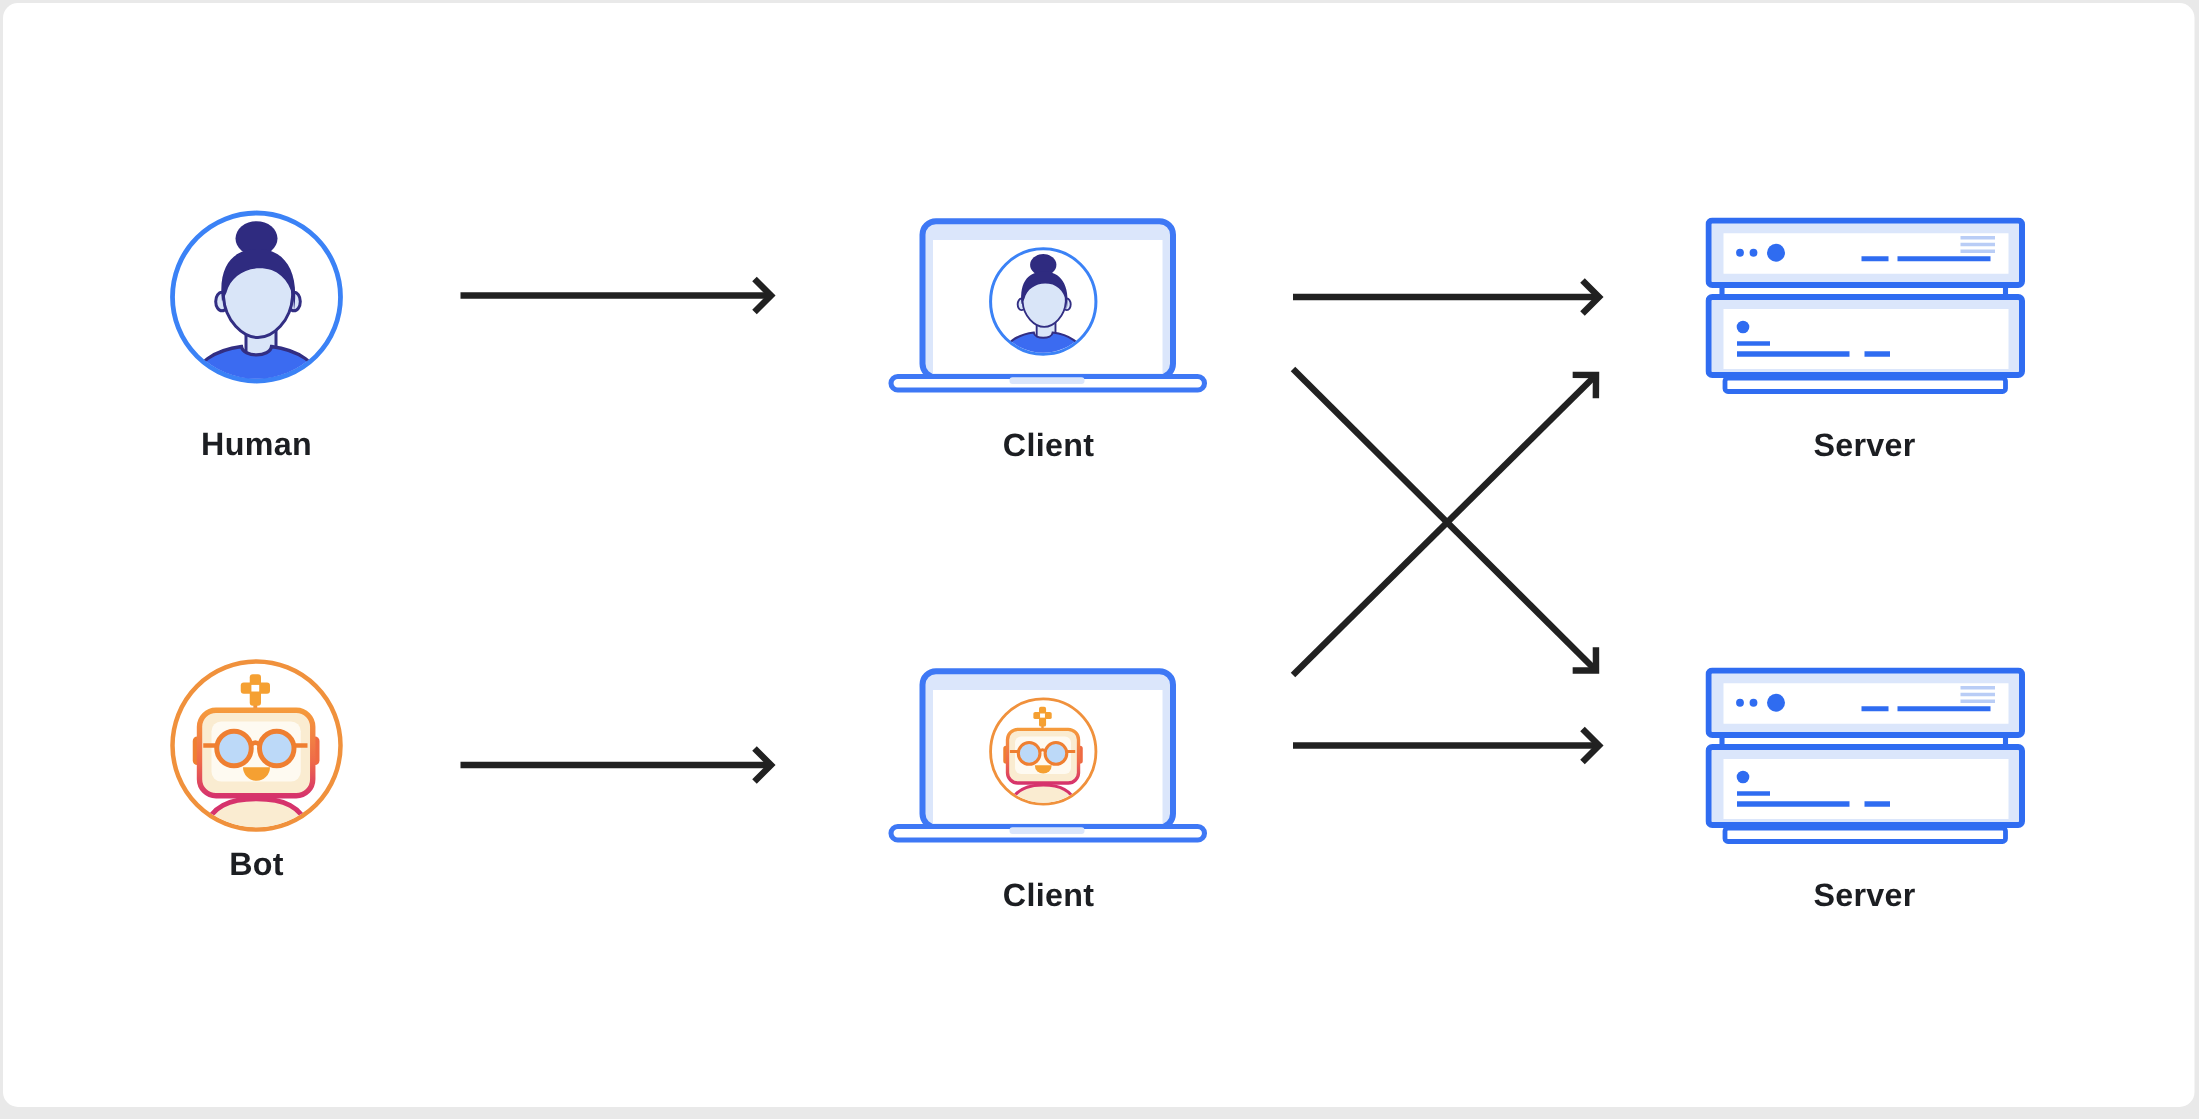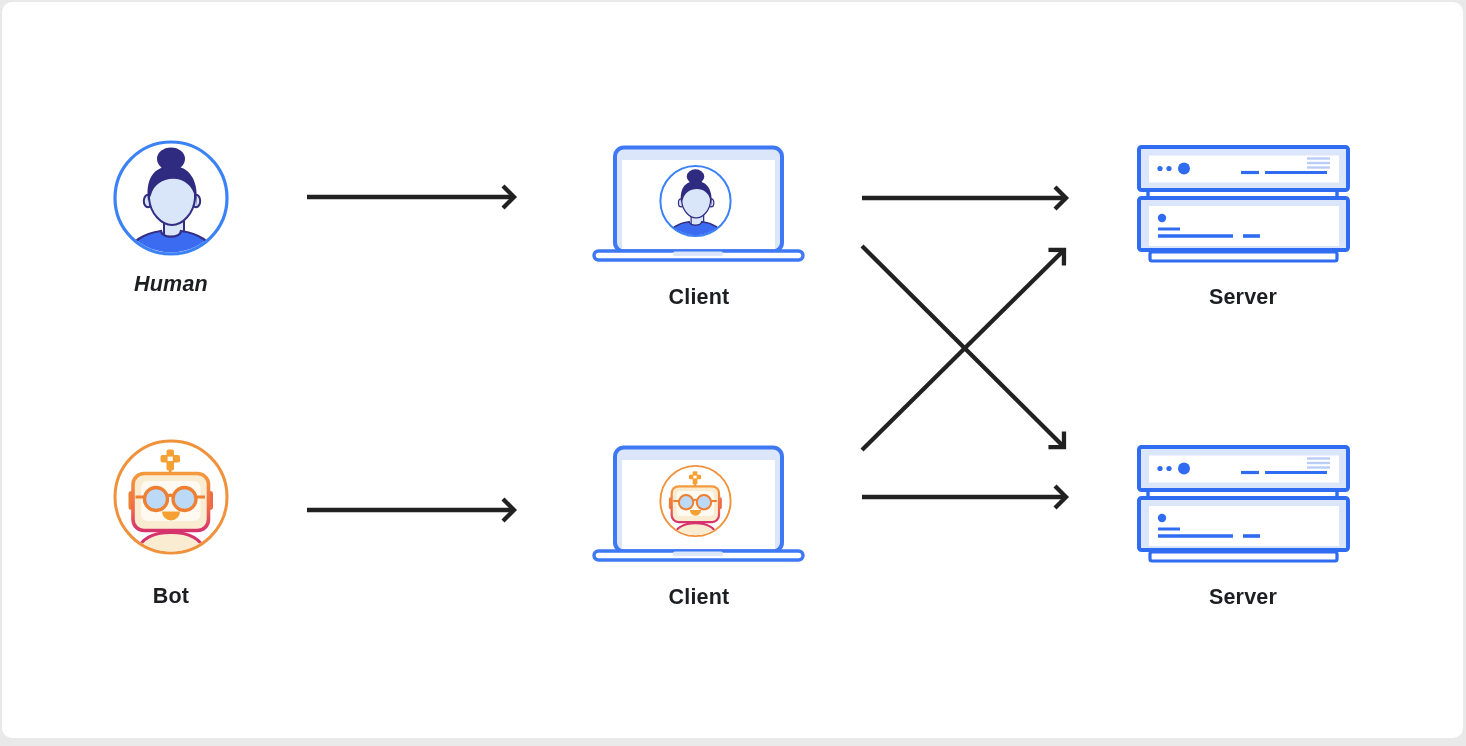--- a/index.html
+++ b/index.html
@@ -20,22 +20,22 @@
     line-height:24px;
   }
   
   #icon-human  {left:112px;top:139px;width:118px;height:118px;}
   #icon-bot    {left:112px;top:438px;width:118px;height:118px;}
   #icon-client-top    {left:592px;top:145px;width:213px;height:117px;}
   #icon-client-bottom {left:592px;top:445px;width:213px;height:117px;}
   #icon-server-top    {left:1137px;top:145px;width:213px;height:118px;}
   #icon-server-bottom {left:1137px;top:445px;width:213px;height:118px;}
   
-  #label-human        {left:91px;top:272px;font-style:italic;}
-  #label-bot          {left:91px;top:584px;}
+  #label-human        {left:91px;top:284px;}
+  #label-bot          {left:91px;top:564px;}
   #label-client-top   {left:619px;top:285px;}
   #label-client-bottom{left:619px;top:585px;}
   #label-server-top   {left:1163px;top:285px;}
   #label-server-bottom{left:1163px;top:585px;}
   .defs-holder{position:absolute;width:0;height:0;overflow:hidden;}
 </style>
 </head>
 <body>
 
 <svg class="defs-holder" aria-hidden="true">

